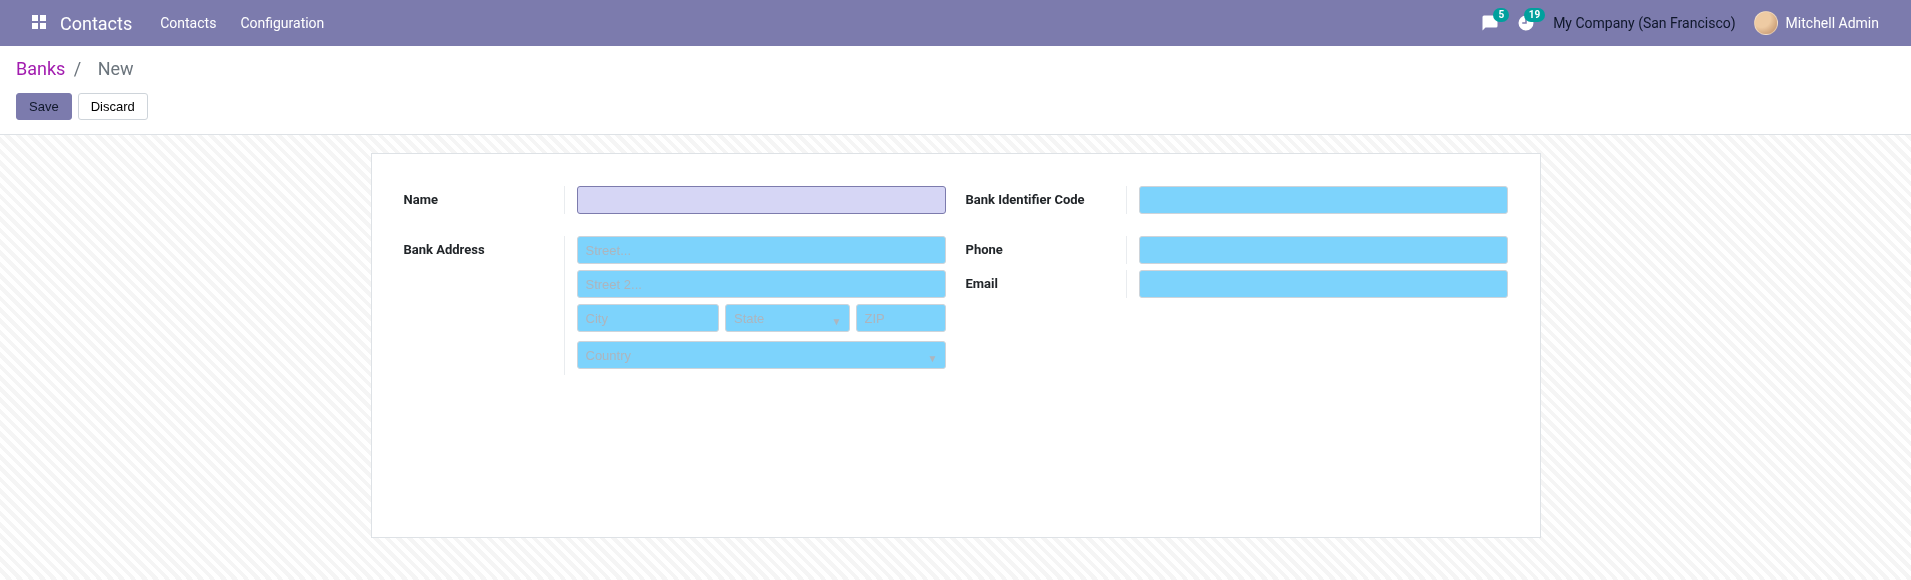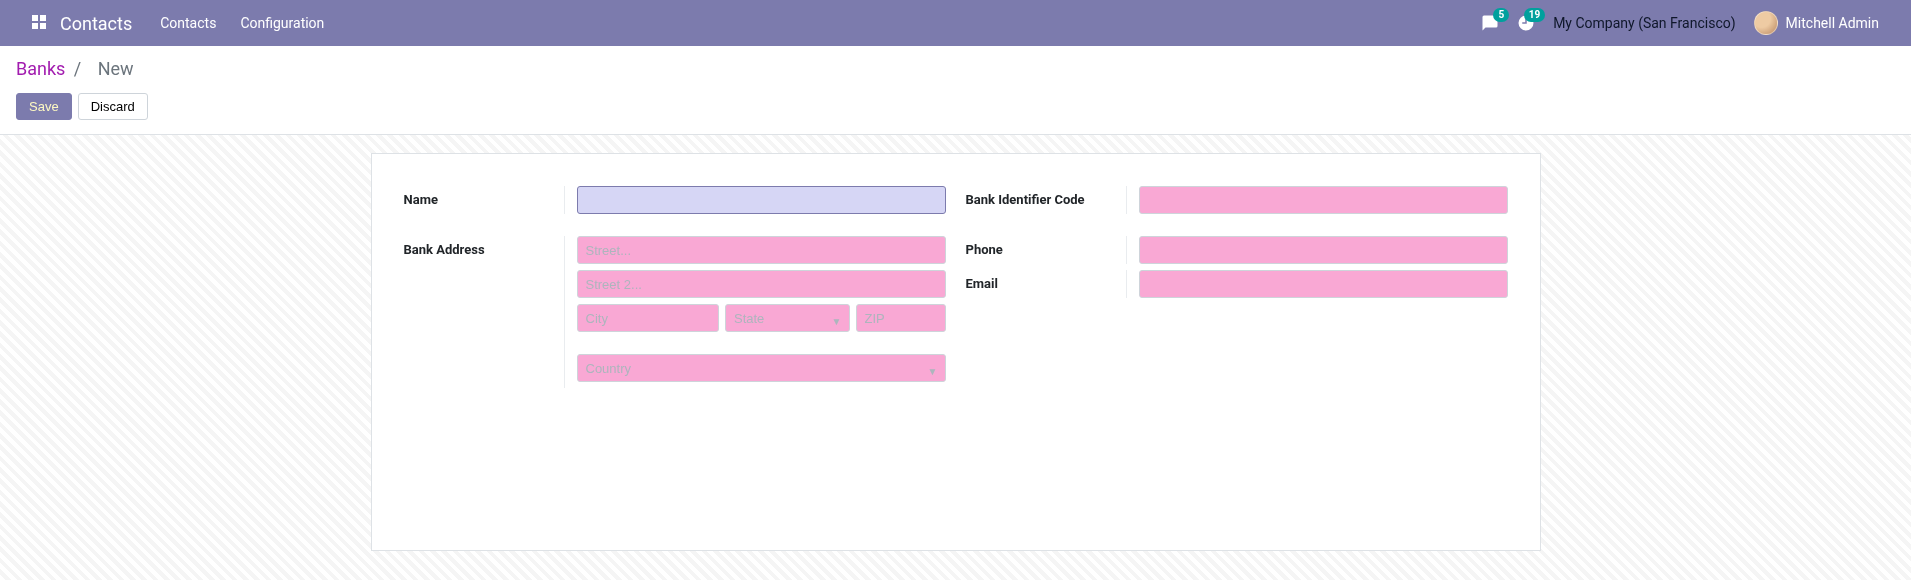--- a/index.html
+++ b/index.html
@@ -52,36 +52,36 @@
 }
 .breadcrumb { font-size: 18px; color: #7c7bad; margin-bottom: 14px; }
 .breadcrumb .crumb-link { color: #a21caf; cursor: pointer; }
 .breadcrumb .sep { color: #6c757d; margin: 0 4px; }
 .breadcrumb .current { color: #6c757d; margin-left: 8px; }
 .btn-row { display: flex; gap: 6px; }
 .btn {
   border: 1px solid #ced4da; background: #fff; color: #000000;
   padding: 5px 12px; border-radius: 3px; font-size: 13px; cursor: pointer;
 }
-.btn-primary { background: #7c7bad; border-color: #7c7bad; color: #fef9c3; }
+.btn-primary { background: #7c7bad; border-color: #7c7bad; color: #0f172a; }
 .sheet-wrap { padding: 18px 16px 40px; }
 .sheet {
   background: #fff; border: 1px solid #dee2e6;
   max-width: 1170px; margin: 0 auto;
   padding: 32px 32px 140px;
 }
 .form-columns { display: flex; gap: 20px; }
 .col { flex: 1; }
 .form-row { display: flex; margin-bottom: 22px; align-items: flex-start; }
 .form-row.tight { margin-bottom: 6px; }
 .label-cell { width: 160px; padding-top: 6px; font-weight: 700; font-size: 13px; color: #212529; }
 .input-cell { flex: 1; border-left: 1px solid #e9ecef; padding-left: 12px; }
 .o-input {
   width: 100%; border: 1px solid #ced4da; border-radius: 3px;
-  padding: 4px 8px; font-size: 13px; height: 28px; background: #f9a8d4;
+  padding: 4px 8px; font-size: 13px; height: 28px; background: #7dd3fc;
 }
 .o-input::placeholder { color: #adb5bd; }
 .o-input.focused { background: #d6d6f5; border-color: #7c7bad; outline: none; }
 .addr-stack .o-input { margin-bottom: 6px; }
 .addr-row { display: flex; gap: 6px; }
 .addr-row .o-input { flex: 1; min-width: 0; }
 .select-wrap { position: relative; flex: 1; }
 .select-wrap .caret {
   position: absolute; right: 8px; top: 50%; transform: translateY(-50%);
   pointer-events: none; color: #adb5bd; font-size: 10px;
@@ -154,21 +154,21 @@
             <input class="o-input" type="text" placeholder="Street..." style="">
             <input class="o-input" type="text" placeholder="Street 2..." style="">
             <div class="addr-row">
               <input class="o-input" type="text" placeholder="City" style="">
               <div class="select-wrap">
                 <input class="o-input" type="text" placeholder="State" style="">
                 <span class="caret">▼</span>
               </div>
               <input class="o-input" style="flex: 0 0 90px;" type="text" placeholder="ZIP">
             </div>
-            <div class="select-wrap" style="margin-top:16px">
+            <div class="select-wrap" style="margin-top:3px">
               <input class="o-input" type="text" placeholder="Country" style="">
               <span class="caret">▼</span>
             </div>
           </div>
         </div>
       </div>
 
       <div class="col">
         <div class="form-row">
           <div class="label-cell">Bank Identifier Code</div>

